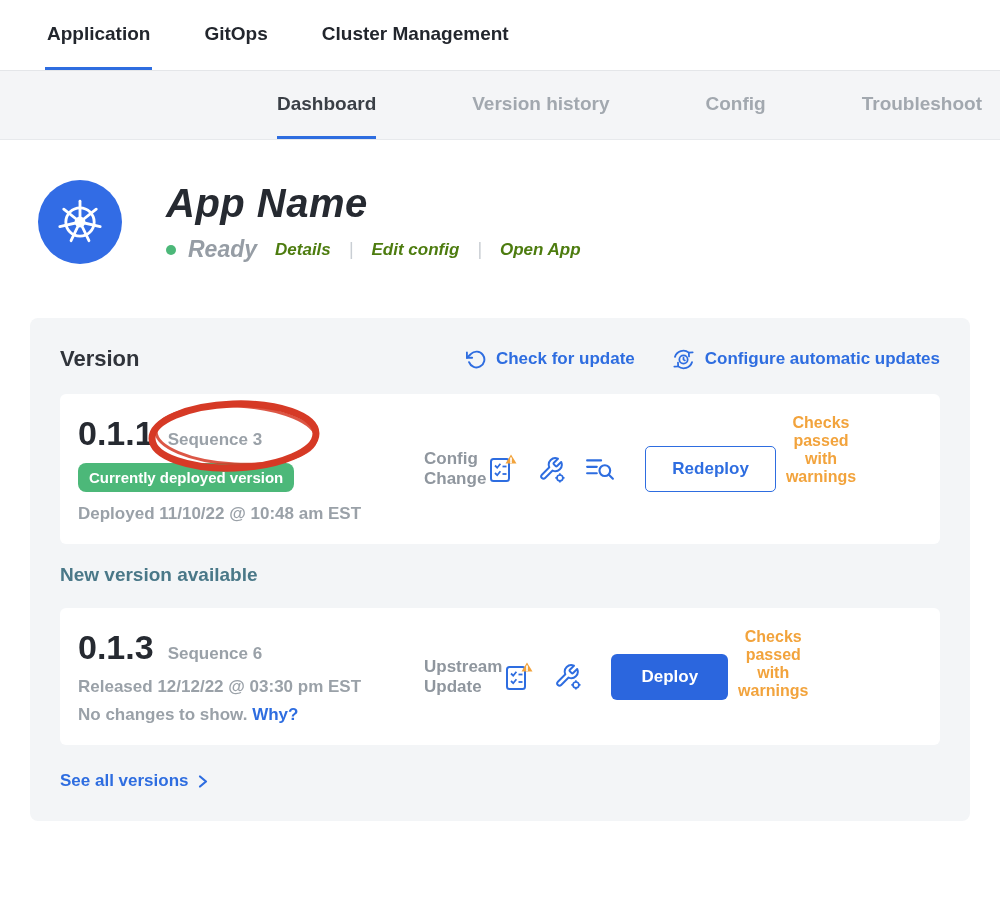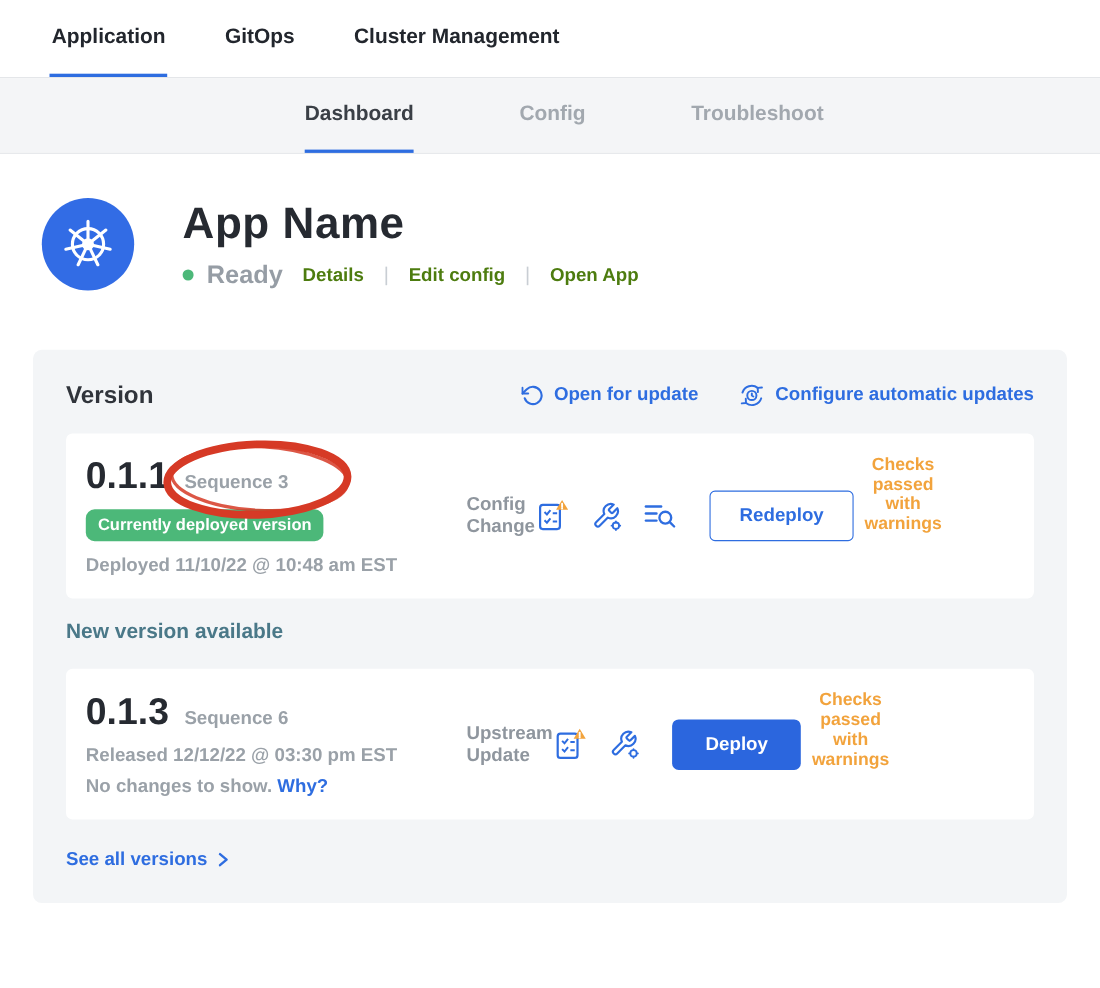--- a/index.html
+++ b/index.html
@@ -14,21 +14,21 @@
   .top-nav-item.active { border-bottom-color:#2e6de0; }
 
   
   .sub-nav { height:69px; background:#f4f5f7; display:flex; align-items:stretch;
     gap:96px; padding-left:277px; border-bottom:1px solid #e7e9ec; overflow:hidden; white-space:nowrap; }
   .sub-nav-item { display:flex; align-items:center; font-size:19px; font-weight:600;
     color:#a2a8af; border-bottom:3px solid transparent; cursor:pointer; }
   .sub-nav-item.active { color:#3a3f46; font-weight:700; border-bottom-color:#2e6de0; }
 
   
-  .app-header { margin:40px 0 0 38px; display:flex; gap:44px; align-items:center; }
+  .app-header { margin:40px 0 0 38px; display:flex; gap:44px; align-items:center;font-style:italic; }
   .k8s-logo { width:84px; height:84px; border-radius:50%; background:#326ce5;
     display:flex; align-items:center; justify-content:center; flex:none; }
   .app-title { font-size:40px; font-weight:800; color:#262a31; letter-spacing:.5px; }
   .status-row { margin-top:10px; display:flex; align-items:center; gap:12px; }
   .status-dot { width:10px; height:10px; border-radius:50%; background:#4cb879; display:inline-block; }
   .status-text { font-size:23px; font-weight:700; color:#969da5; margin-right:6px; }
   .hdr-link { font-size:17px; font-weight:700; color:#4d7c0f; text-decoration:none; cursor:pointer; }
   .sep { color:#c9ced4; font-size:18px; padding:0 6px; }
 
   
@@ -72,20 +72,21 @@
 <body>
 
 <nav class="top-nav">
   <div class="top-nav-item active">Application</div>
   <div class="top-nav-item">GitOps</div>
   <div class="top-nav-item">Cluster Management</div>
 </nav>
 
 <nav class="sub-nav">
   <div class="sub-nav-item active">Dashboard</div>
+  <div class="sub-nav-item">Version history</div>
   <div class="sub-nav-item">Config</div>
   <div class="sub-nav-item">Troubleshoot</div>
 </nav>
 
 <header class="app-header">
   <div class="k8s-logo">
     <svg width="48" height="48" viewBox="0 0 44 44">
       <g stroke="#ffffff" stroke-width="2.6" fill="none" stroke-linecap="round">
         <circle cx="22" cy="22" r="13"></circle>
         <line x1="22" y1="22" x2="22" y2="3"></line>
@@ -115,21 +116,21 @@
 
 <section class="panel">
   <div class="panel-head">
     <div class="panel-title">Version</div>
     <div class="panel-actions">
       <div class="action-link">
         <svg width="21" height="21" viewBox="0 0 24 24" fill="none" stroke="#2e6de0" stroke-width="2.2" stroke-linecap="round" stroke-linejoin="round">
           <polyline points="1 4 1 10 7 10"></polyline>
           <path d="M3.51 15a9 9 0 1 0 2.13-9.36L1 10"></path>
         </svg>
-        <span>Open for update</span>
+        <span>Check for update</span>
       </div>
       <div class="action-link">
         <svg width="25" height="25" viewBox="0 0 24 24" fill="none" stroke="#2e6de0" stroke-width="1.7" stroke-linecap="round" stroke-linejoin="round">
           <path d="M20.2 14.5A8.5 8.5 0 0 1 6.9 18.6"></path>
           <polyline points="6.7 14.9 6.9 18.6 3.2 18.9"></polyline>
           <path d="M3.8 9.5A8.5 8.5 0 0 1 17.1 5.4"></path>
           <polyline points="17.3 9.1 17.1 5.4 20.8 5.1"></polyline>
           <circle cx="12" cy="12" r="4"></circle>
           <path d="M12 10.2V12l1.3.9"></path>
         </svg>

